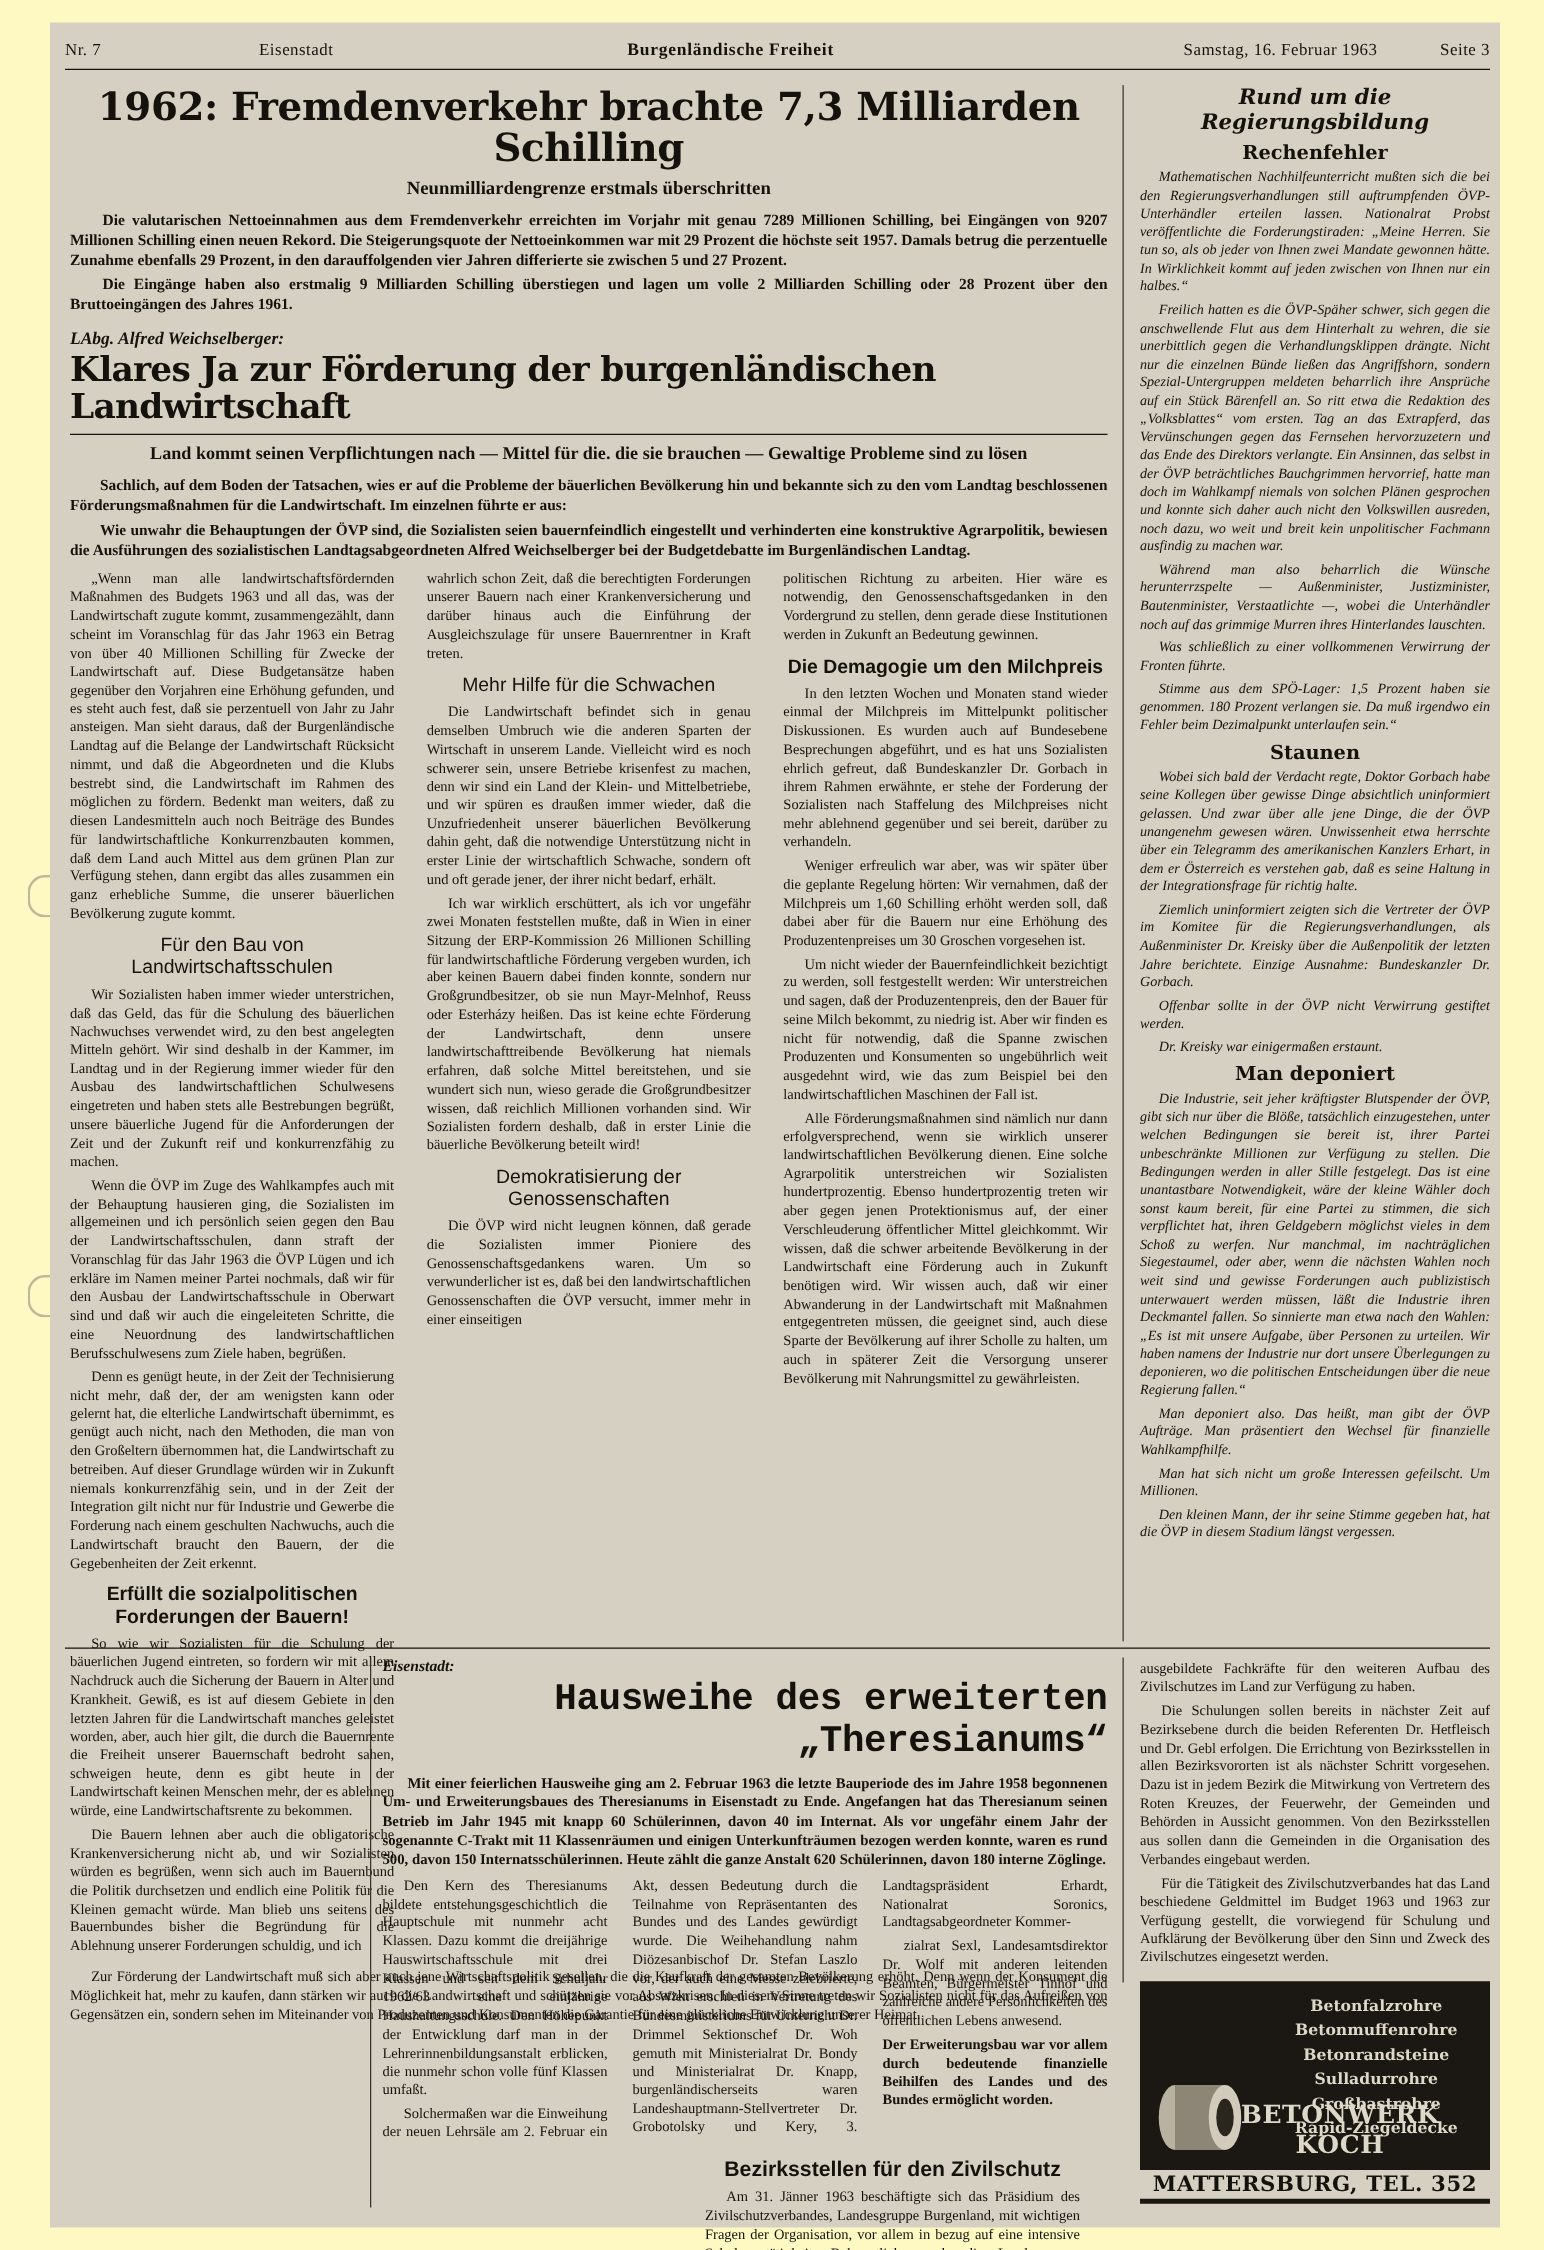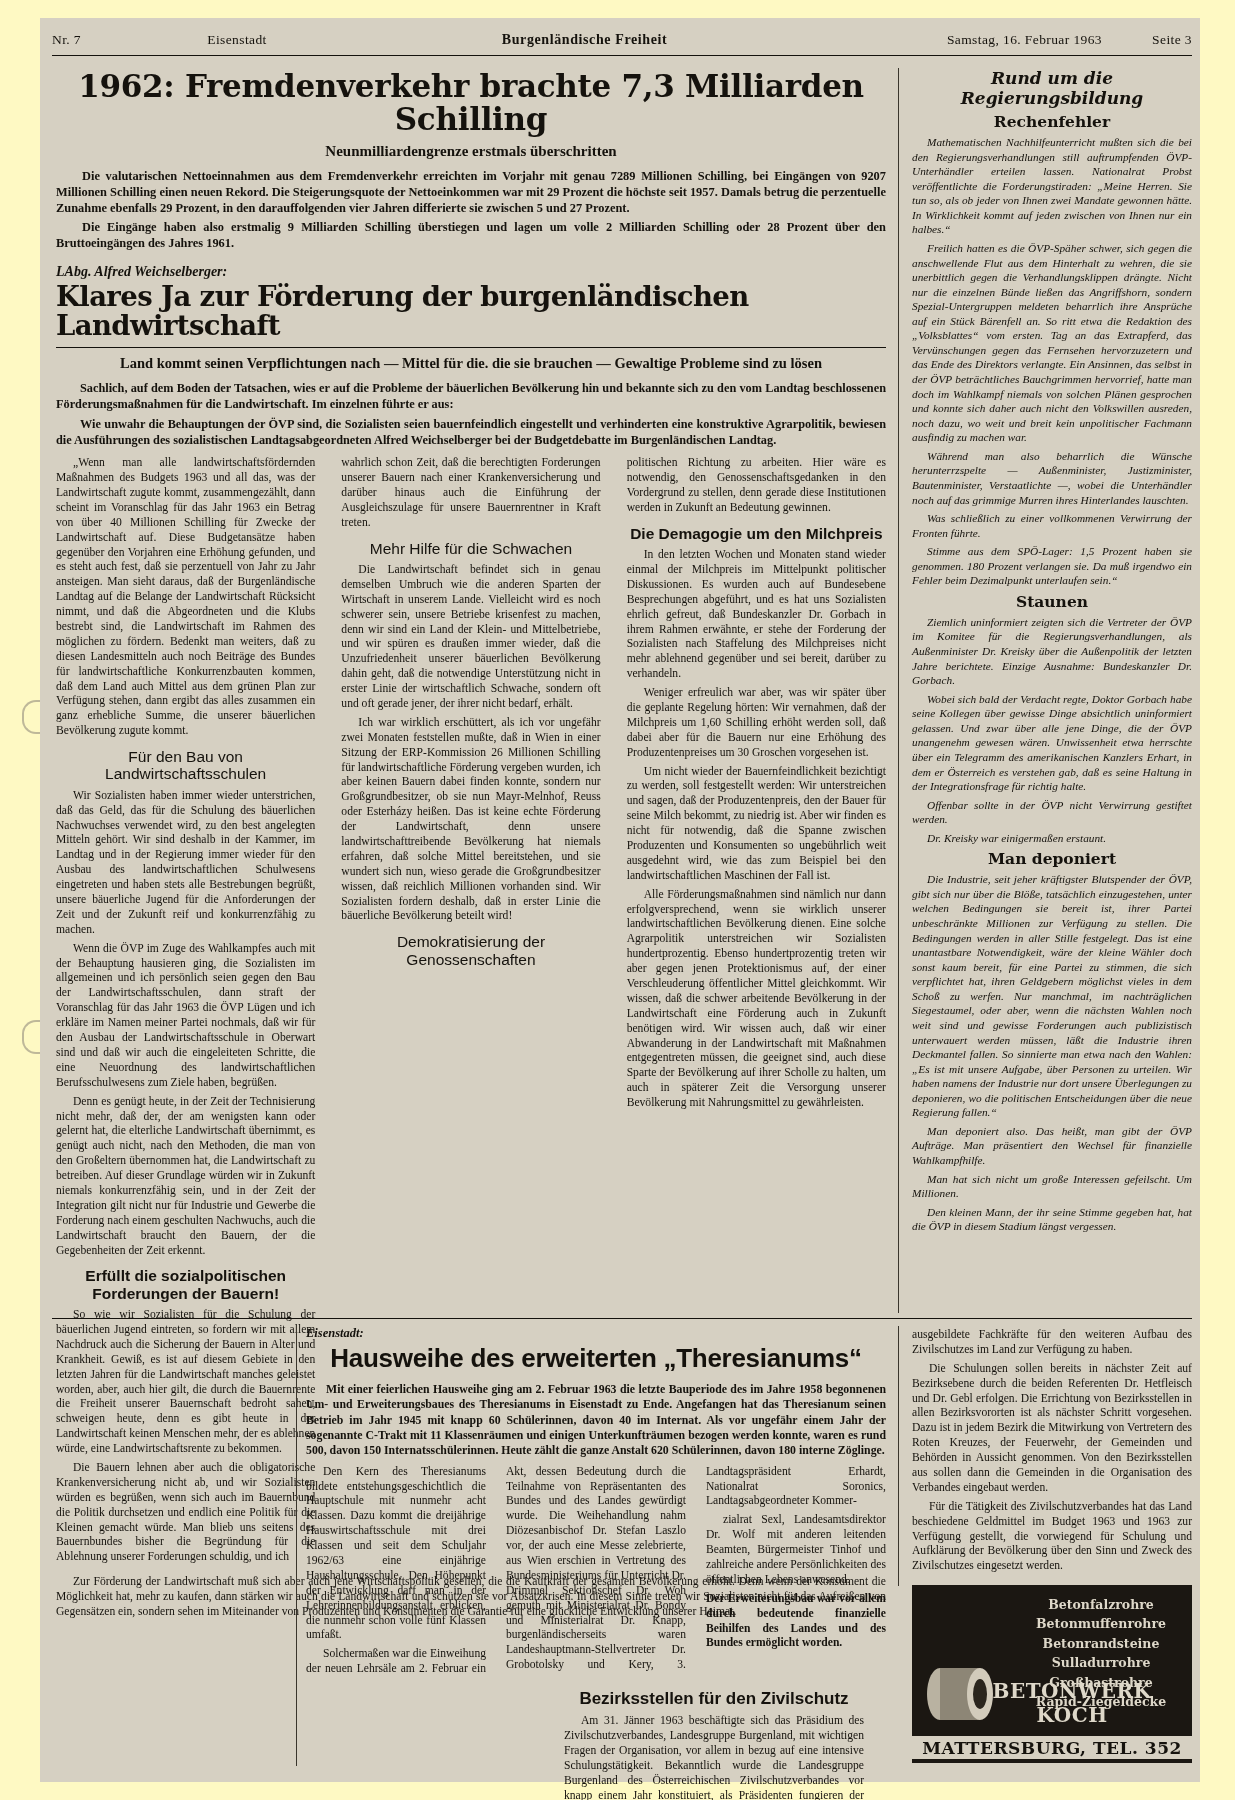--- a/index.html
+++ b/index.html
@@ -201,25 +201,25 @@
     height: 440px;
     border-left: 1px solid #3a352c;
   }
   .loc-label {
     font-style: italic;
     font-weight: bold;
     font-size: 12.5px;
     margin-bottom: 2px;
   }
   h2.head-3 {
-    font-family: Liberation Sans, sans-serif;
-    font-weight: bold;
-    font-size: 26px;
+    font-family: Liberation Mono, monospace;
+    font-weight: bold;
+    font-size: 30px;
     margin: 0 0 8px 0;
-    text-align: center;
+    text-align: right;
     letter-spacing: -0.3px;
   }
   .mid-lede {
     font-size: 11.8px;
     line-height: 1.3;
     text-align: justify;
     font-weight: bold;
   }
   .mid-lede p { margin: 0 0 4px 0; text-indent: 20px; }
   .threecol {
@@ -343,20 +343,21 @@
         <h3 class="sub bold">Erfüllt die sozialpolitischen Forderungen der Bauern!</h3>
         <p>So wie wir Sozialisten für die Schulung der bäuerlichen Jugend eintreten, so fordern wir mit allem Nachdruck auch die Sicherung der Bauern in Alter und Krankheit. Gewiß, es ist auf diesem Gebiete in den letzten Jahren für die Landwirtschaft manches geleistet worden, aber, auch hier gilt, die durch die Bauernrente die Freiheit unserer Bauernschaft bedroht sahen, schweigen heute, denn es gibt heute in der Landwirtschaft keinen Menschen mehr, der es ablehnen würde, eine Landwirtschaftsrente zu bekommen.</p>
         <p>Die Bauern lehnen aber auch die obligatorische Krankenversicherung nicht ab, und wir Sozialisten würden es begrüßen, wenn sich auch im Bauernbund die Politik durchsetzen und endlich eine Politik für die Kleinen gemacht würde. Man blieb uns seitens des Bauernbundes bisher die Begründung für die Ablehnung unserer Forderungen schuldig, und ich</p>
       </div>
       <div class="body-txt" style="width:260px;">
         <p class="noind">wahrlich schon Zeit, daß die berechtigten Forderungen unserer Bauern nach einer Krankenversicherung und darüber hinaus auch die Einführung der Ausgleichszulage für unsere Bauernrentner in Kraft treten.</p>
         <h3 class="sub">Mehr Hilfe für die Schwachen</h3>
         <p>Die Landwirtschaft befindet sich in genau demselben Umbruch wie die anderen Sparten der Wirtschaft in unserem Lande. Vielleicht wird es noch schwerer sein, unsere Betriebe krisenfest zu machen, denn wir sind ein Land der Klein- und Mittelbetriebe, und wir spüren es draußen immer wieder, daß die Unzufriedenheit unserer bäuerlichen Bevölkerung dahin geht, daß die notwendige Unterstützung nicht in erster Linie der wirtschaftlich Schwache, sondern oft und oft gerade jener, der ihrer nicht bedarf, erhält.</p>
         <p>Ich war wirklich erschüttert, als ich vor ungefähr zwei Monaten feststellen mußte, daß in Wien in einer Sitzung der ERP-Kommission 26 Millionen Schilling für landwirtschaftliche Förderung vergeben wurden, ich aber keinen Bauern dabei finden konnte, sondern nur Großgrundbesitzer, ob sie nun Mayr-Melnhof, Reuss oder Esterházy heißen. Das ist keine echte Förderung der Landwirtschaft, denn unsere landwirtschafttreibende Bevölkerung hat niemals erfahren, daß solche Mittel bereitstehen, und sie wundert sich nun, wieso gerade die Großgrundbesitzer wissen, daß reichlich Millionen vorhanden sind. Wir Sozialisten fordern deshalb, daß in erster Linie die bäuerliche Bevölkerung beteilt wird!</p>
         <h3 class="sub">Demokratisierung der Genossenschaften</h3>
+        <p>Die ÖVP wird nicht leugnen können, daß gerade die Sozialisten immer Pioniere des Genossenschaftsgedankens waren. Um so verwunderlicher ist es, daß bei den landwirtschaftlichen Genossenschaften die ÖVP versucht, immer mehr in einer einseitigen</p>
       </div>
       <div class="body-txt" style="width:260px;">
         <p class="noind">politischen Richtung zu arbeiten. Hier wäre es notwendig, den Genossenschaftsgedanken in den Vordergrund zu stellen, denn gerade diese Institutionen werden in Zukunft an Bedeutung gewinnen.</p>
         <h3 class="sub bold">Die Demagogie um den Milchpreis</h3>
         <p>In den letzten Wochen und Monaten stand wieder einmal der Milchpreis im Mittelpunkt politischer Diskussionen. Es wurden auch auf Bundesebene Besprechungen abgeführt, und es hat uns Sozialisten ehrlich gefreut, daß Bundeskanzler Dr. Gorbach in ihrem Rahmen erwähnte, er stehe der Forderung der Sozialisten nach Staffelung des Milchpreises nicht mehr ablehnend gegenüber und sei bereit, darüber zu verhandeln.</p>
         <p>Weniger erfreulich war aber, was wir später über die geplante Regelung hörten: Wir vernahmen, daß der Milchpreis um 1,60 Schilling erhöht werden soll, daß dabei aber für die Bauern nur eine Erhöhung des Produzentenpreises um 30 Groschen vorgesehen ist.</p>
         <p>Um nicht wieder der Bauernfeindlichkeit bezichtigt zu werden, soll festgestellt werden: Wir unterstreichen und sagen, daß der Produzentenpreis, den der Bauer für seine Milch bekommt, zu niedrig ist. Aber wir finden es nicht für notwendig, daß die Spanne zwischen Produzenten und Konsumenten so ungebührlich weit ausgedehnt wird, wie das zum Beispiel bei den landwirtschaftlichen Maschinen der Fall ist.</p>
         <p>Alle Förderungsmaßnahmen sind nämlich nur dann erfolgversprechend, wenn sie wirklich unserer landwirtschaftlichen Bevölkerung dienen. Eine solche Agrarpolitik unterstreichen wir Sozialisten hundertprozentig. Ebenso hundertprozentig treten wir aber gegen jenen Protektionismus auf, der einer Verschleuderung öffentlicher Mittel gleichkommt. Wir wissen, daß die schwer arbeitende Bevölkerung in der Landwirtschaft eine Förderung auch in Zukunft benötigen wird. Wir wissen auch, daß wir einer Abwanderung in der Landwirtschaft mit Maßnahmen entgegentreten müssen, die geeignet sind, auch diese Sparte der Bevölkerung auf ihrer Scholle zu halten, um auch in späterer Zeit die Versorgung unserer Bevölkerung mit Nahrungsmittel zu gewährleisten.</p>
       </div>
     </div>
@@ -371,22 +372,22 @@
     <div class="rc-sub">Rechenfehler</div>
     <div class="rc-txt">
       <p>Mathematischen Nachhilfeunterricht mußten sich die bei den Regierungsverhandlungen still auftrumpfenden ÖVP-Unterhändler erteilen lassen. Nationalrat Probst veröffentlichte die Forderungstiraden: „Meine Herren. Sie tun so, als ob jeder von Ihnen zwei Mandate gewonnen hätte. In Wirklichkeit kommt auf jeden zwischen von Ihnen nur ein halbes.“</p>
       <p>Freilich hatten es die ÖVP-Späher schwer, sich gegen die anschwellende Flut aus dem Hinterhalt zu wehren, die sie unerbittlich gegen die Verhandlungsklippen drängte. Nicht nur die einzelnen Bünde ließen das Angriffshorn, sondern Spezial-Untergruppen meldeten beharrlich ihre Ansprüche auf ein Stück Bärenfell an. So ritt etwa die Redaktion des „Volksblattes“ vom ersten. Tag an das Extrapferd, das Vervünschungen gegen das Fernsehen hervorzuzetern und das Ende des Direktors verlangte. Ein Ansinnen, das selbst in der ÖVP beträchtliches Bauchgrimmen hervorrief, hatte man doch im Wahlkampf niemals von solchen Plänen gesprochen und konnte sich daher auch nicht den Volkswillen ausreden, noch dazu, wo weit und breit kein unpolitischer Fachmann ausfindig zu machen war.</p>
       <p>Während man also beharrlich die Wünsche herunterrzspelte — Außenminister, Justizminister, Bautenminister, Verstaatlichte —, wobei die Unterhändler noch auf das grimmige Murren ihres Hinterlandes lauschten.</p>
       <p>Was schließlich zu einer vollkommenen Verwirrung der Fronten führte.</p>
       <p>Stimme aus dem SPÖ-Lager: 1,5 Prozent haben sie genommen. 180 Prozent verlangen sie. Da muß irgendwo ein Fehler beim Dezimalpunkt unterlaufen sein.“</p>
     </div>
     <div class="rc-sub">Staunen</div>
     <div class="rc-txt">
+      <p>Wobei sich bald der Verdacht regte, Doktor Gorbach habe seine Kollegen über gewisse Dinge absichtlich uninformiert gelassen. Und zwar über alle jene Dinge, die der ÖVP unangenehm gewesen wären. Unwissenheit etwa herrschte über ein Telegramm des amerikanischen Kanzlers Erhart, in dem er Österreich es verstehen gab, daß es seine Haltung in der Integrationsfrage für richtig halte.</p>
       <p>Ziemlich uninformiert zeigten sich die Vertreter der ÖVP im Komitee für die Regierungsverhandlungen, als Außenminister Dr. Kreisky über die Außenpolitik der letzten Jahre berichtete. Einzige Ausnahme: Bundeskanzler Dr. Gorbach.</p>
-      <p>Wobei sich bald der Verdacht regte, Doktor Gorbach habe seine Kollegen über gewisse Dinge absichtlich uninformiert gelassen. Und zwar über alle jene Dinge, die der ÖVP unangenehm gewesen wären. Unwissenheit etwa herrschte über ein Telegramm des amerikanischen Kanzlers Erhart, in dem er Österreich es verstehen gab, daß es seine Haltung in der Integrationsfrage für richtig halte.</p>
       <p>Offenbar sollte in der ÖVP nicht Verwirrung gestiftet werden.</p>
       <p>Dr. Kreisky war einigermaßen erstaunt.</p>
     </div>
     <div class="rc-sub">Man deponiert</div>
     <div class="rc-txt">
       <p>Die Industrie, seit jeher kräftigster Blutspender der ÖVP, gibt sich nur über die Blöße, tatsächlich einzugestehen, unter welchen Bedingungen sie bereit ist, ihrer Partei unbeschränkte Millionen zur Verfügung zu stellen. Die Bedingungen werden in aller Stille festgelegt. Das ist eine unantastbare Notwendigkeit, wäre der kleine Wähler doch sonst kaum bereit, für eine Partei zu stimmen, die sich verpflichtet hat, ihren Geldgebern möglichst vieles in dem Schoß zu werfen. Nur manchmal, im nachträglichen Siegestaumel, oder aber, wenn die nächsten Wahlen noch weit sind und gewisse Forderungen auch publizistisch unterwauert werden müssen, läßt die Industrie ihren Deckmantel fallen. So sinnierte man etwa nach den Wahlen: „Es ist mit unsere Aufgabe, über Personen zu urteilen. Wir haben namens der Industrie nur dort unsere Überlegungen zu deponieren, wo die politischen Entscheidungen über die neue Regierung fallen.“</p>
       <p>Man deponiert also. Das heißt, man gibt der ÖVP Aufträge. Man präsentiert den Wechsel für finanzielle Wahlkampfhilfe.</p>
       <p>Man hat sich nicht um große Interessen gefeilscht. Um Millionen.</p>
       <p>Den kleinen Mann, der ihr seine Stimme gegeben hat, hat die ÖVP in diesem Stadium längst vergessen.</p>
     </div>

